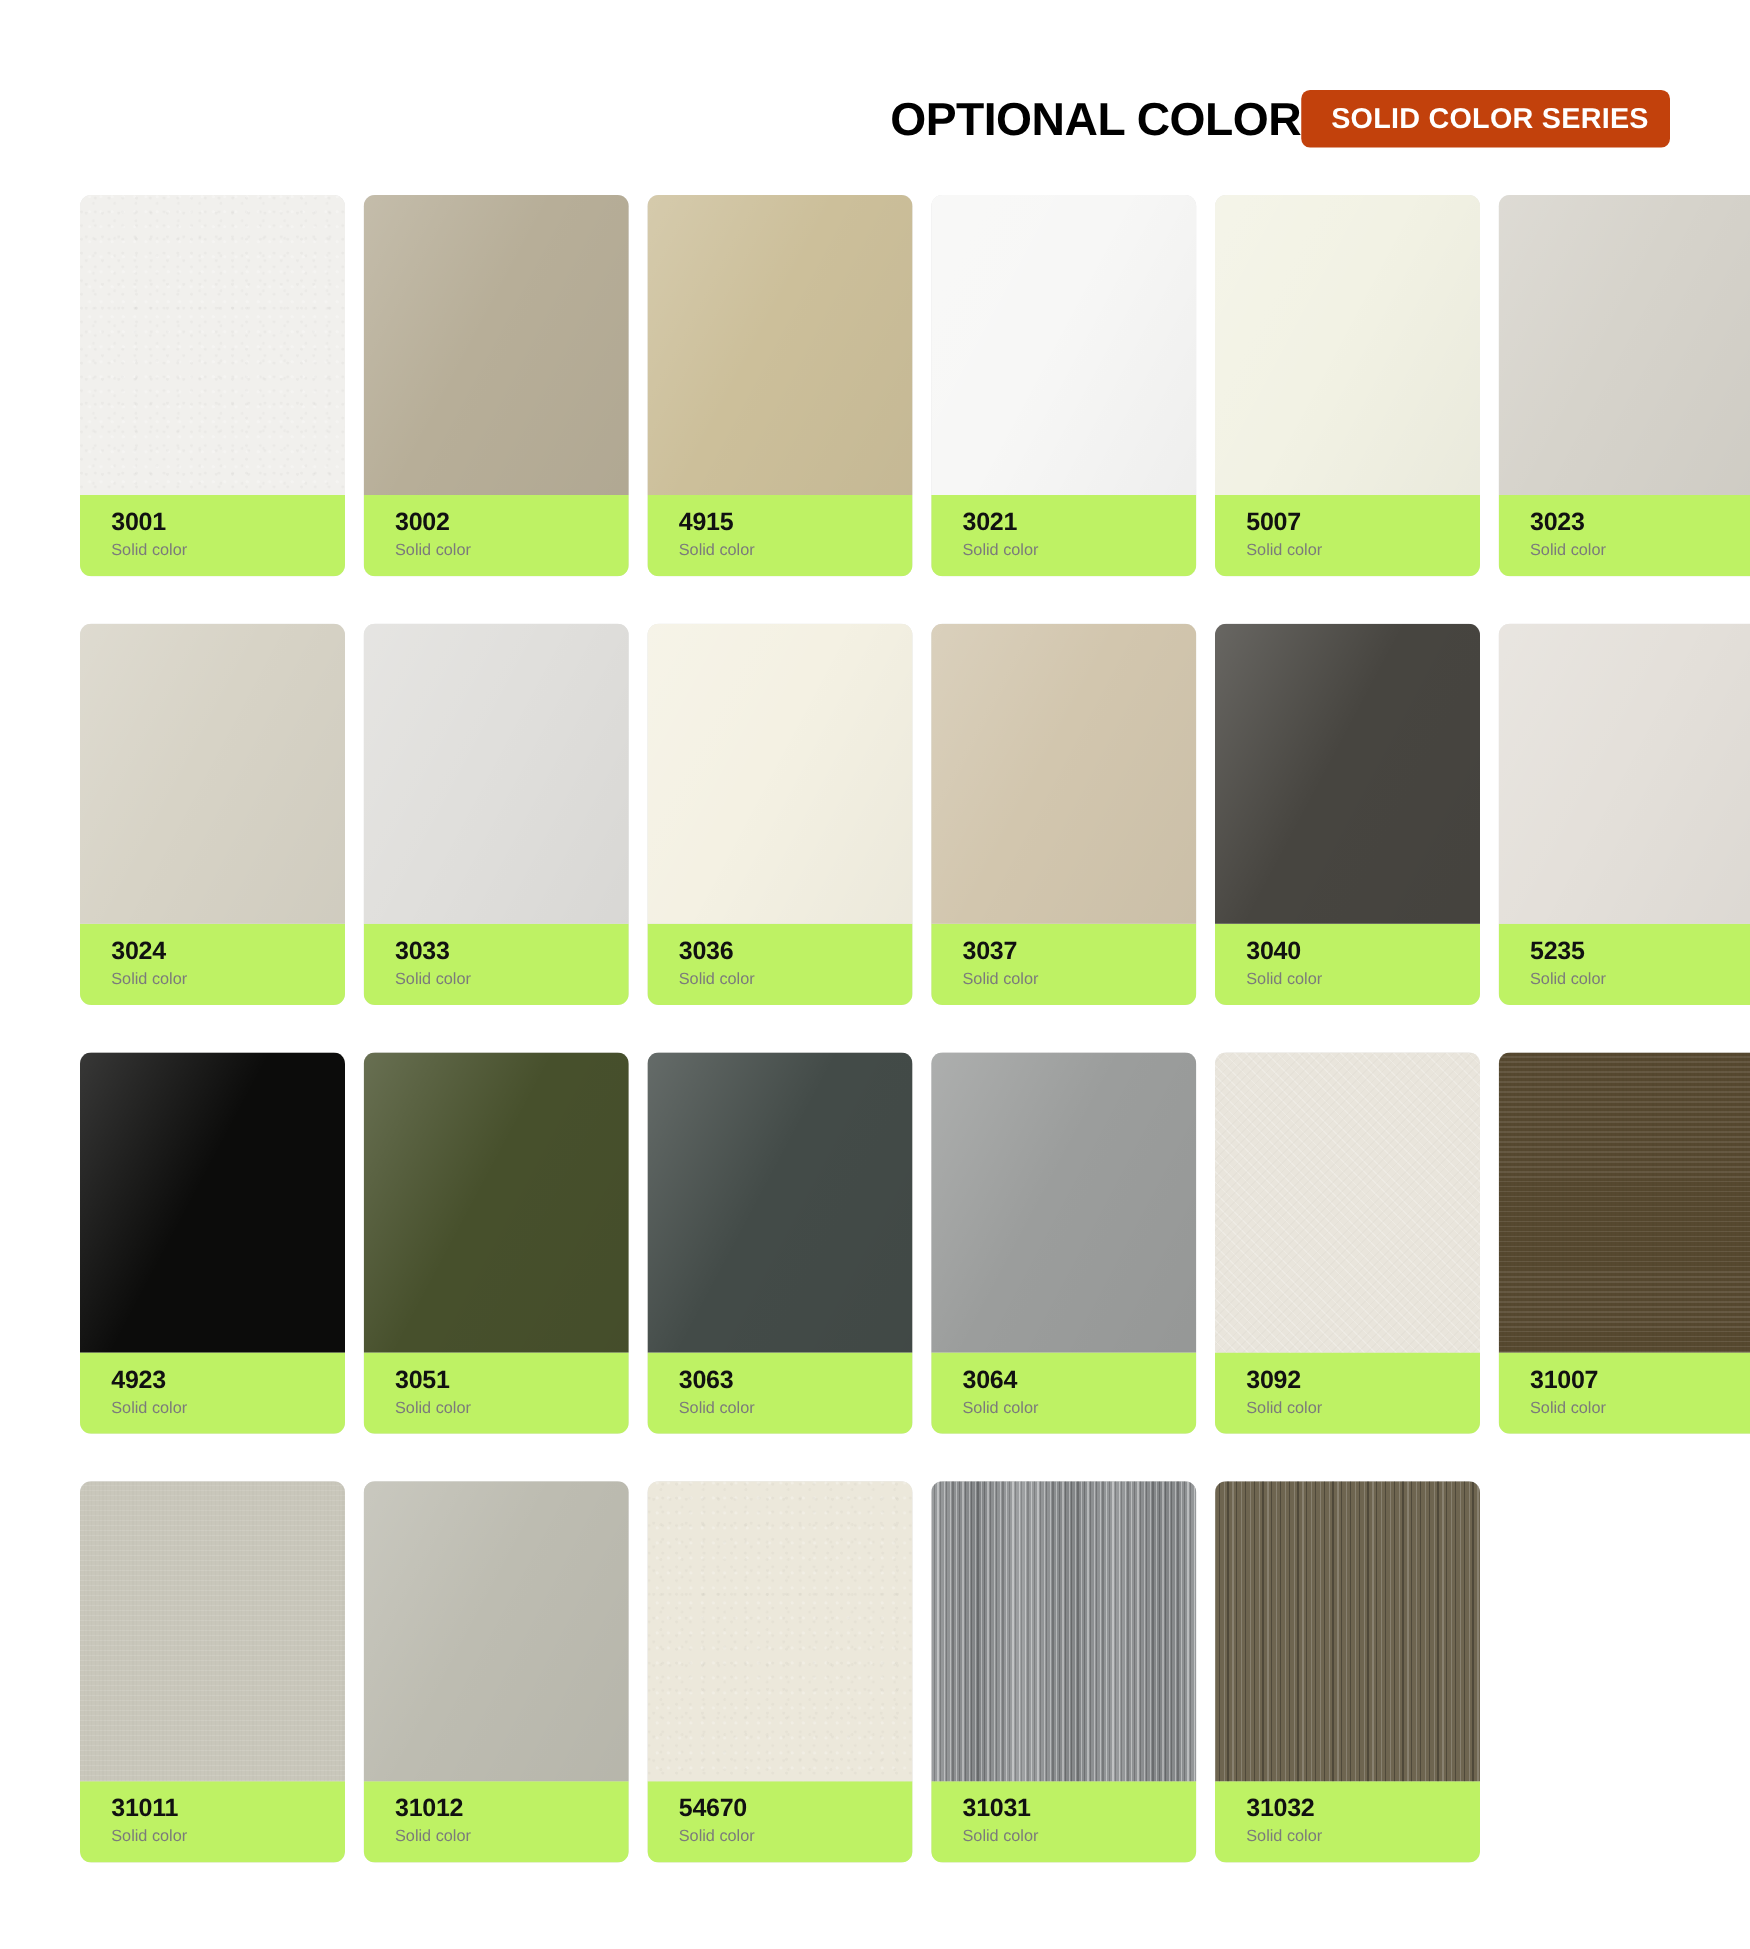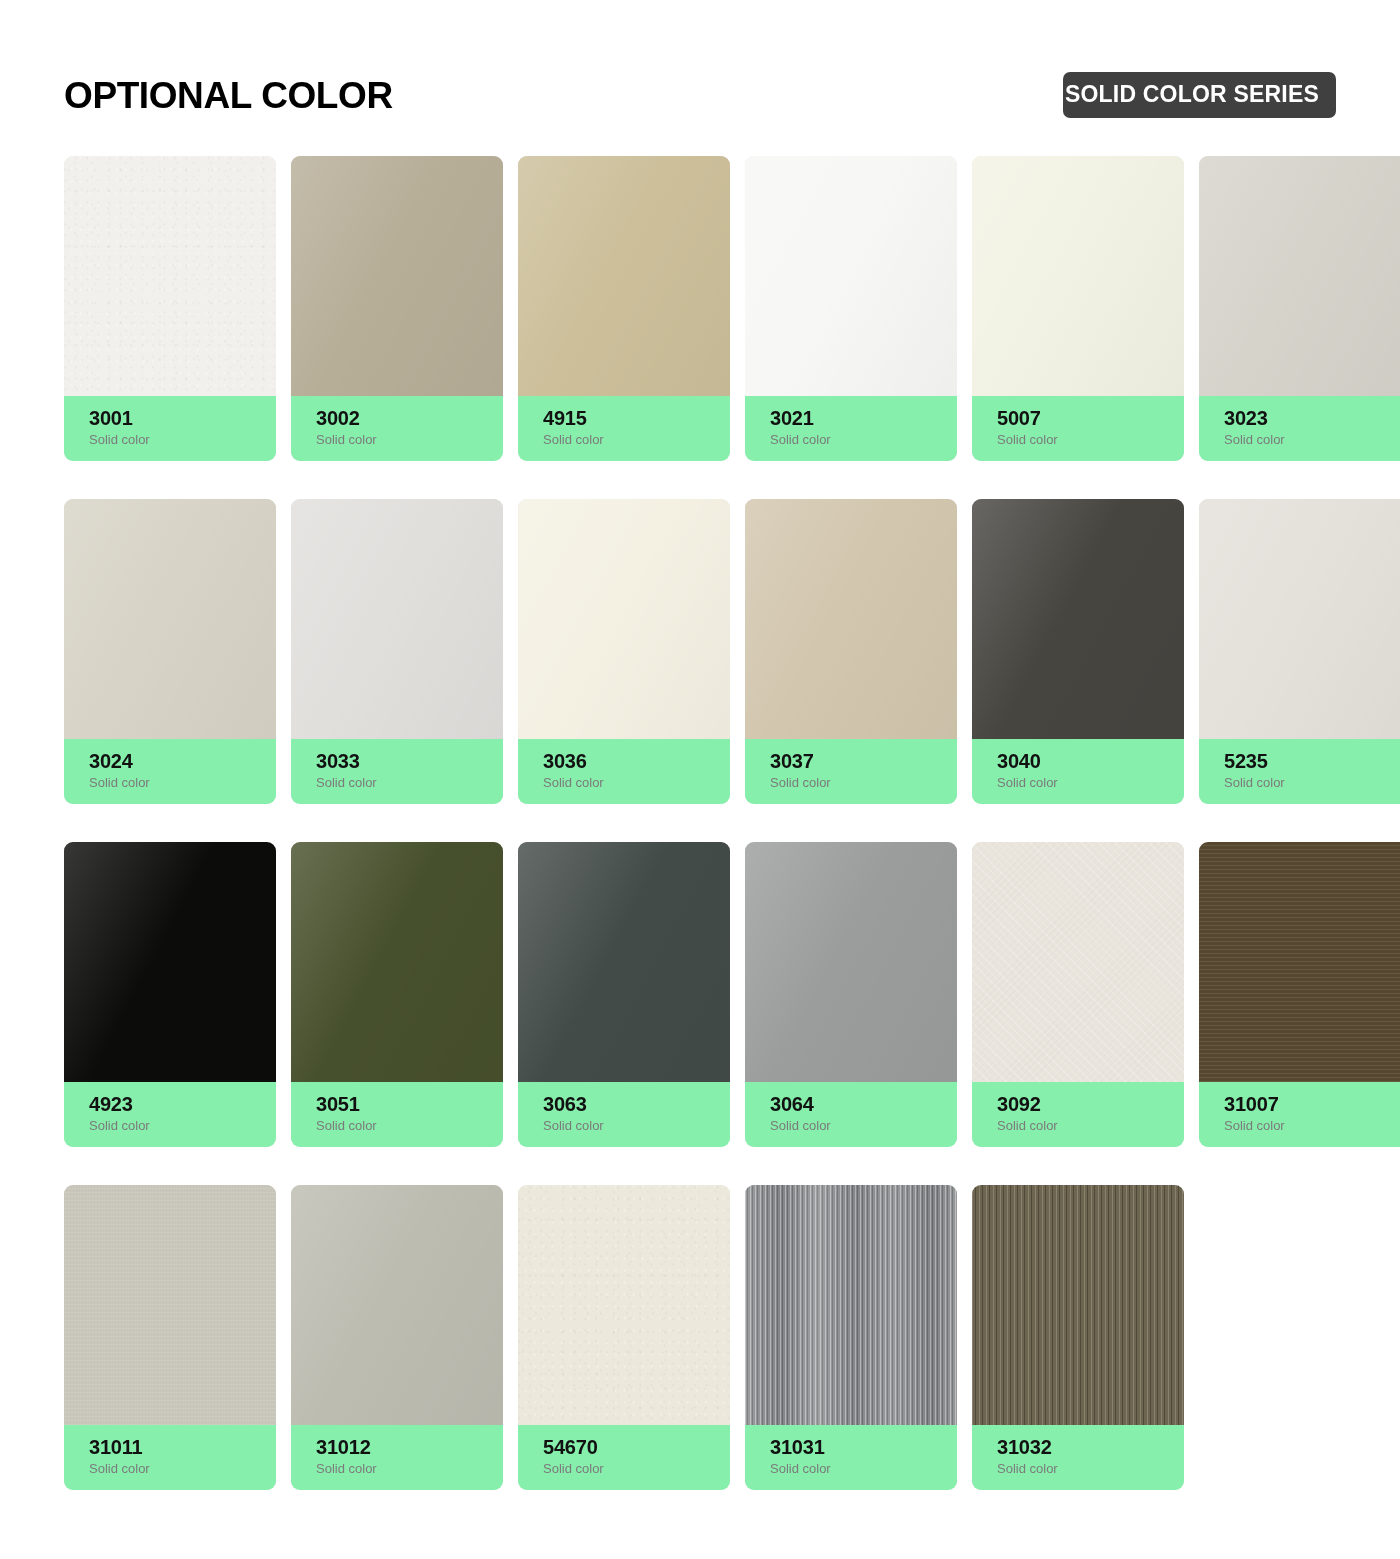--- a/index.html
+++ b/index.html
@@ -21,41 +21,41 @@
     height: 1559px;
     box-sizing: border-box;
     padding: 64px 64px 0 64px;
     position: relative;
   }
 
   
   .header {
     display: flex;
     align-items: center;
-    justify-content: space-between;
+    justify-content: flex-end;
     height: 62px;
     margin-bottom: 30px;
   }
   .page-title {
     font-size: 37px;
     font-weight: 700;
     letter-spacing: -0.4px;
     color: #000000;
     line-height: 1;
     margin: 0;
     white-space: nowrap;
   }
   .series-badge {
-    background: #404040;
+    background: #c2410c;
     color: #ffffff;
     font-size: 23px;
     font-weight: 700;
     letter-spacing: 0.2px;
     border-radius: 7px;
-    padding: 11px 17px 12px 2px;
+    padding: 11px 17px 12px 24px;
     line-height: 1;
     white-space: nowrap;
   }
 
   
   .swatch-grid {
     display: grid;
     grid-template-columns: repeat(6, 212px);
     column-gap: 15px;
     row-gap: 38px;
@@ -74,21 +74,21 @@
   .swatch-color {
     height: 240px;
     width: 100%;
     position: relative;
   }
 
   .swatch-meta {
     height: 65px;
     box-sizing: border-box;
     padding: 11px 20px 0 25px;
-    background: #86efac;
+    background: #bef264;
   }
   .swatch-code {
     font-size: 20px;
     font-weight: 700;
     color: #111111;
     letter-spacing: -0.2px;
     line-height: 1.15;
     margin: 0;
   }
   .swatch-desc {

